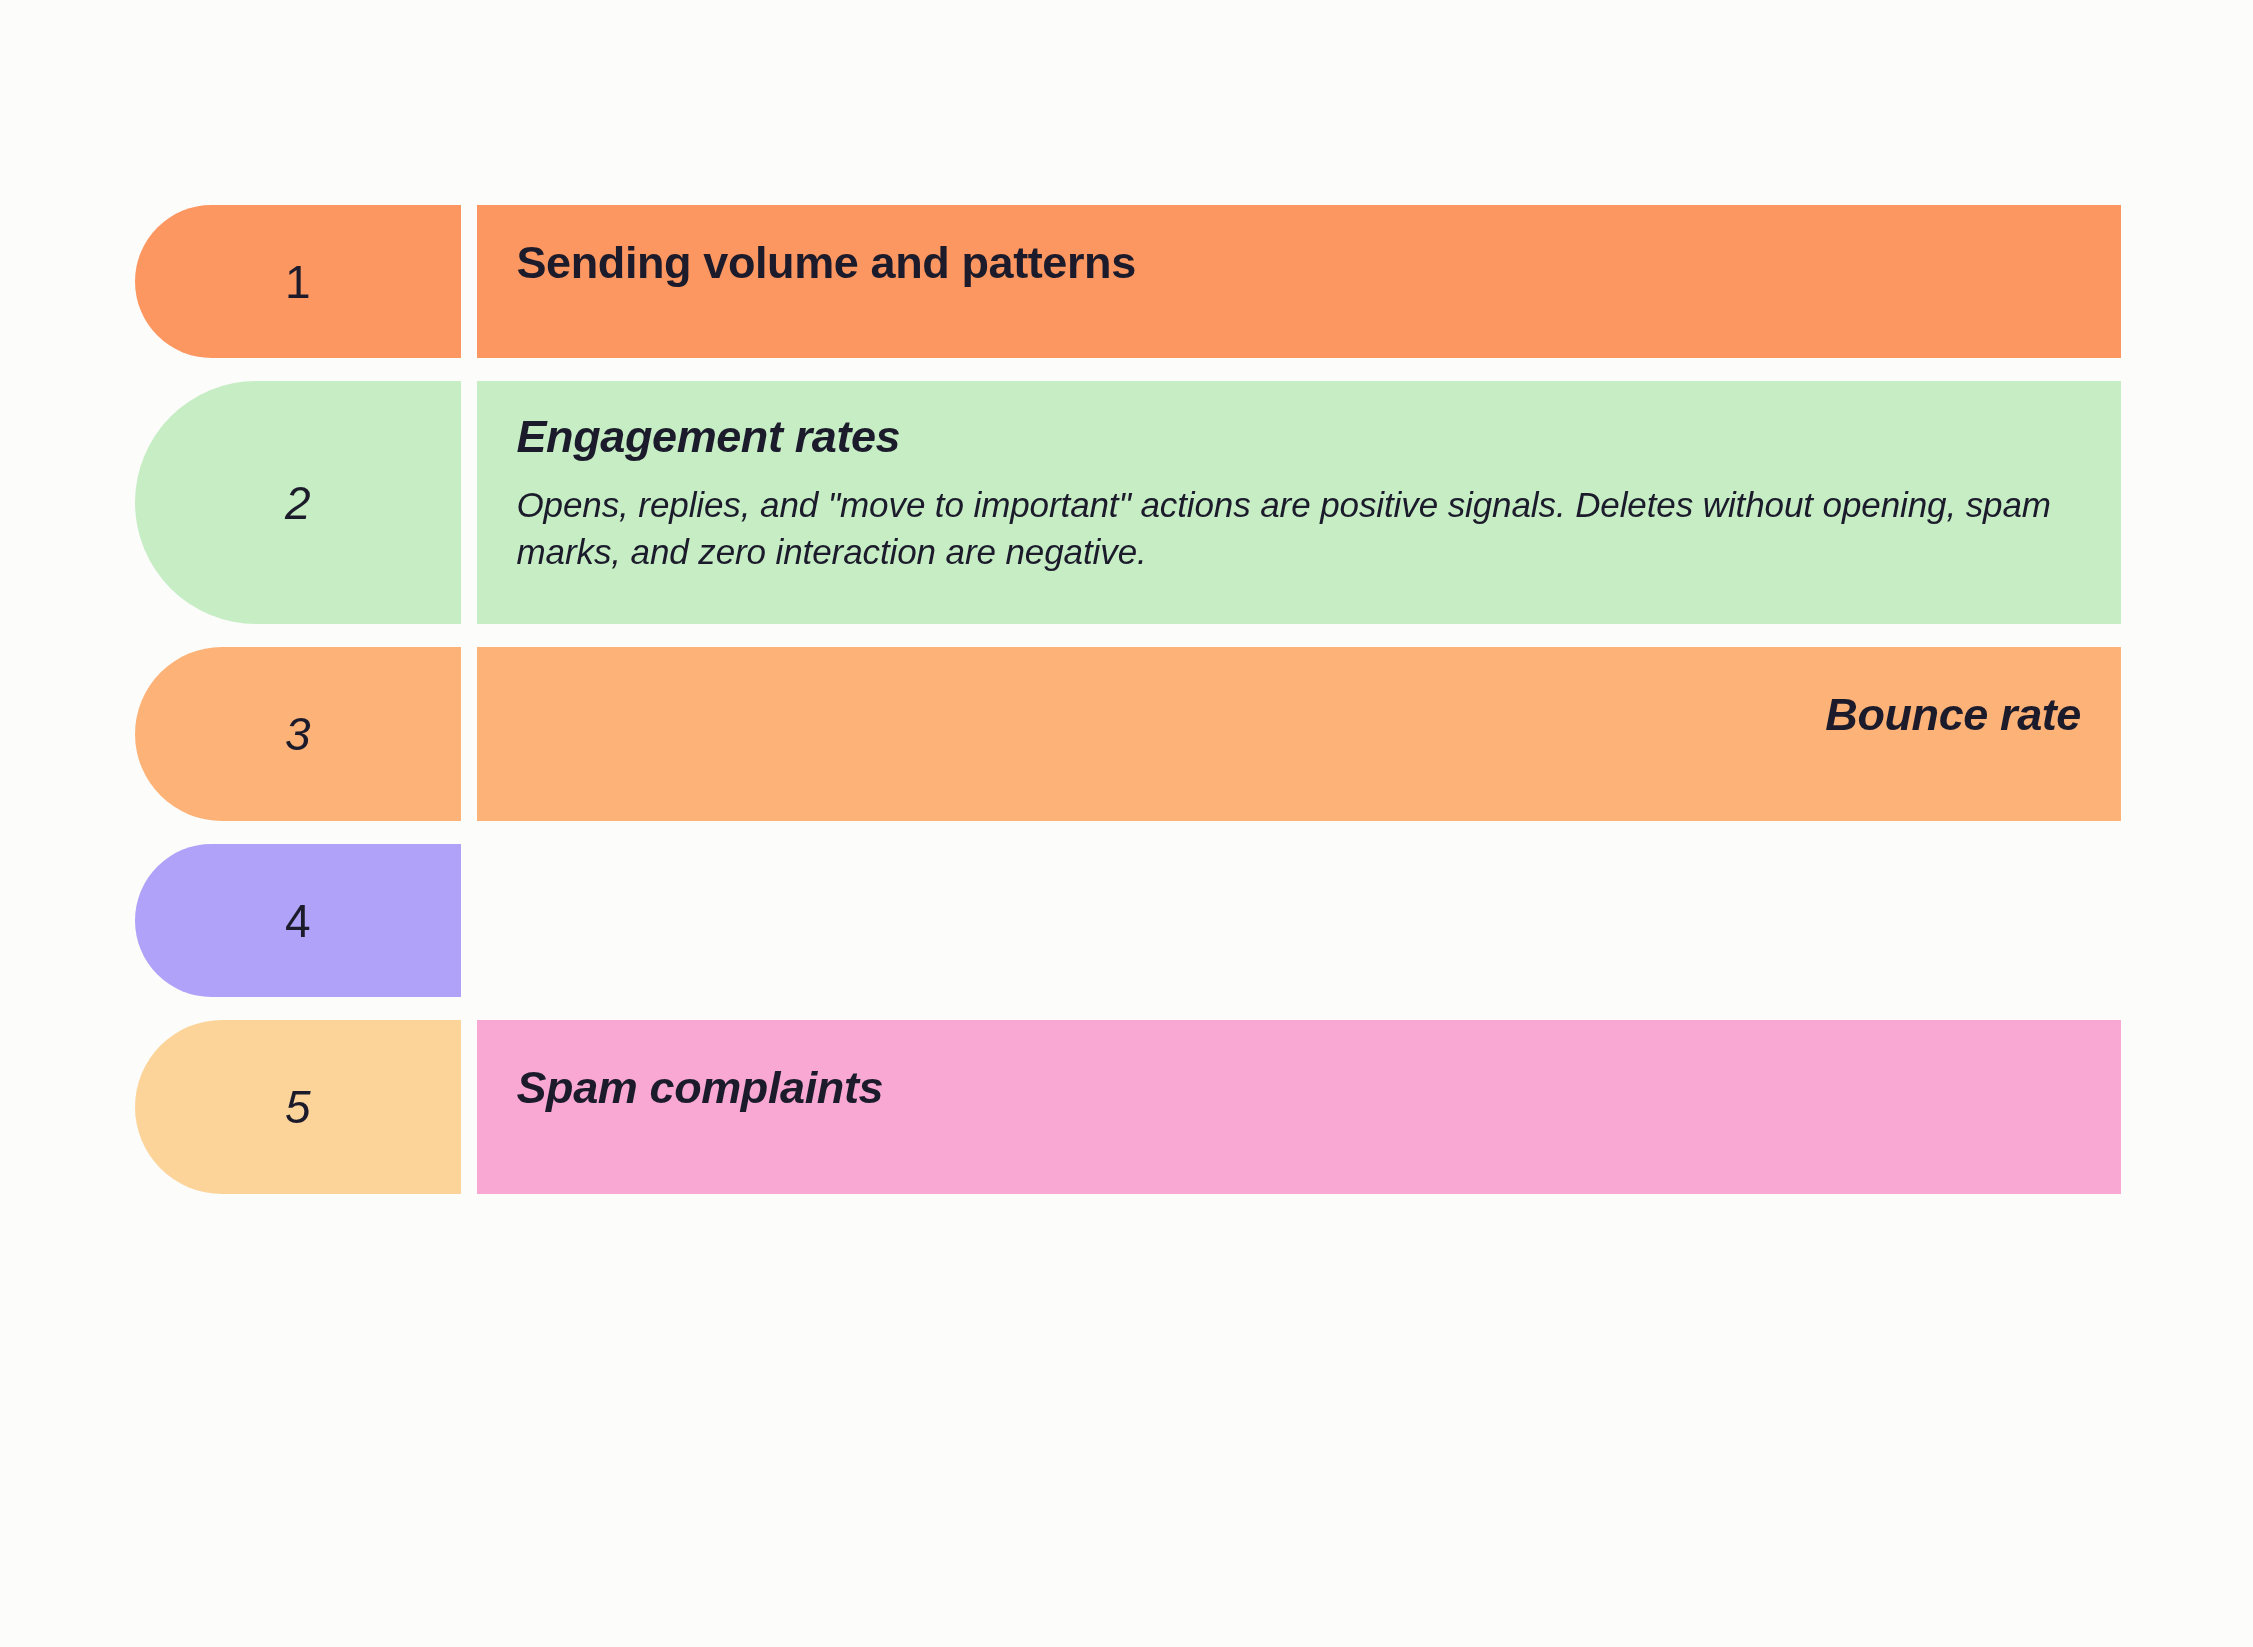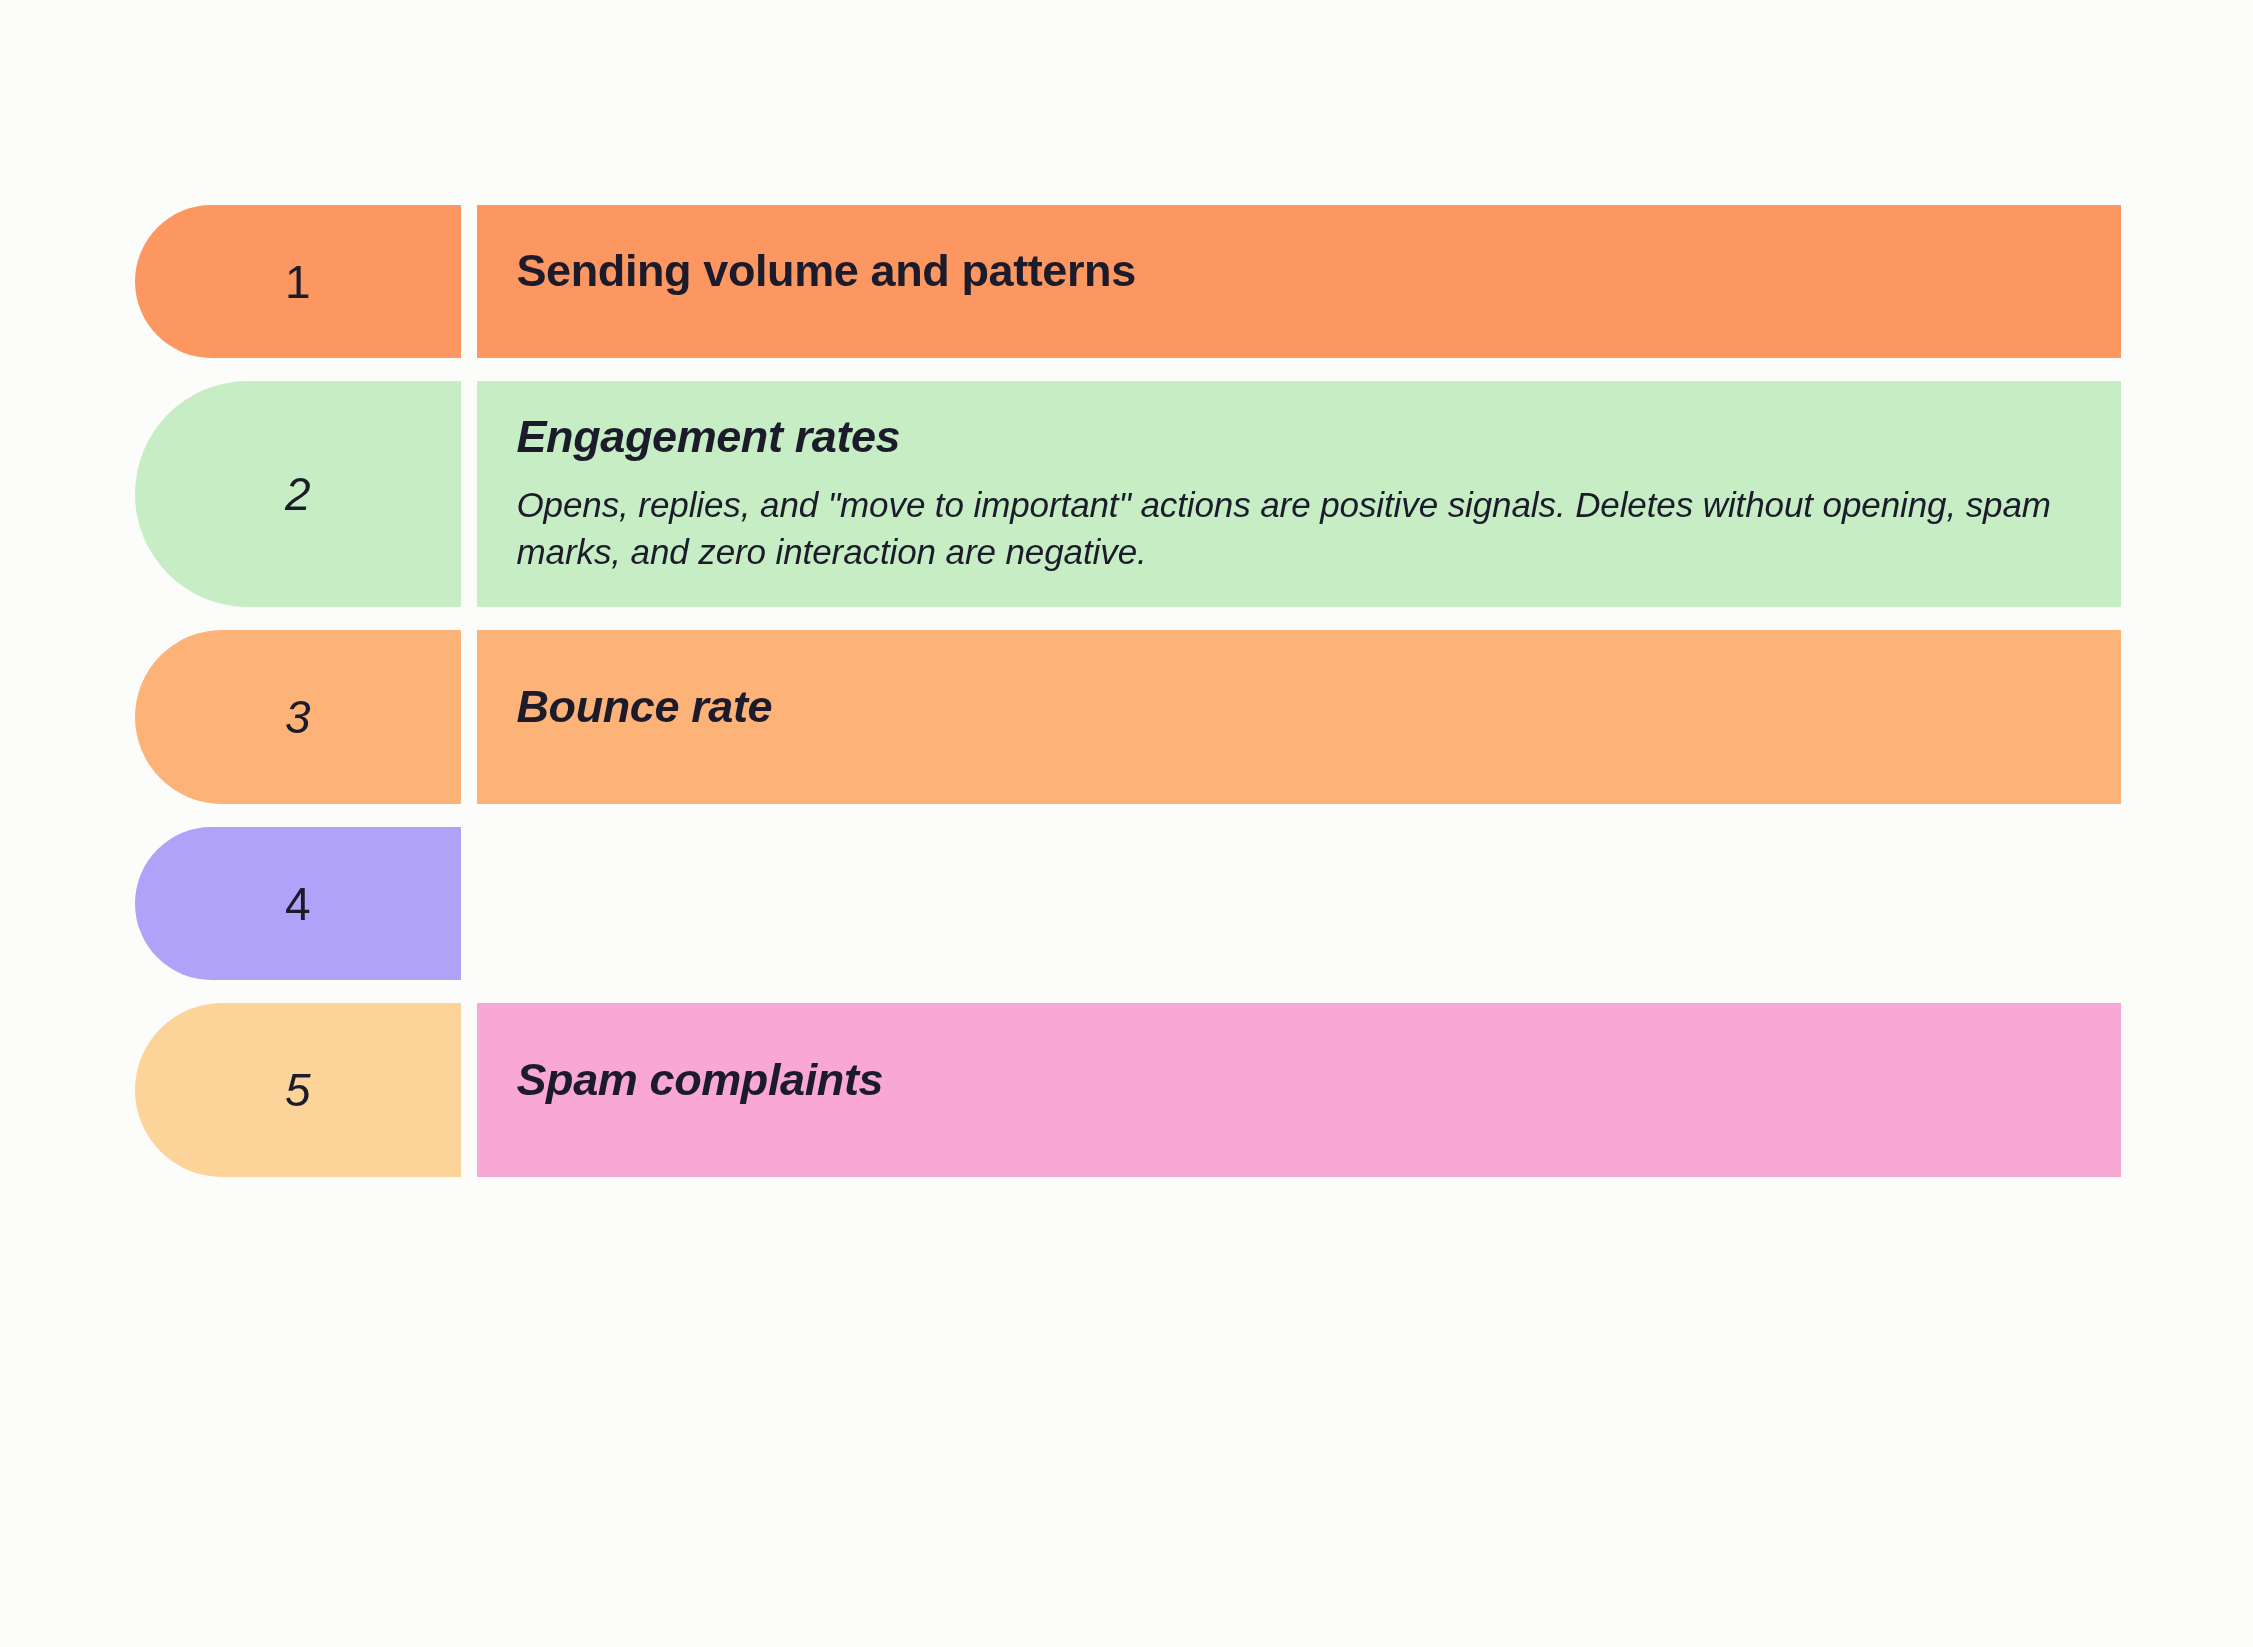--- a/index.html
+++ b/index.html
@@ -49,21 +49,21 @@
   }
 
   
   .gutter {
     flex: 0 0 15.5px;
   }
 
   
   .panel {
     flex: 1 1 auto;
-    padding: 31px 40px 31px 40px;
+    padding: 31px 40px 48px 40px;
     box-sizing: border-box;
     display: flex;
     flex-direction: column;
     justify-content: center;
   }
   .panel-title {
     font-size: 45px;
     font-weight: 700;
     color: #1B1B2B;
     line-height: 1.12;
@@ -108,21 +108,21 @@
       <div class="panel-title">Engagement rates</div>
       <div class="panel-desc">Opens, replies, and "move to important" actions are positive signals. Deletes without opening, spam marks, and zero interaction are negative.</div>
     </div>
   </div>
 
   <div class="row row-h2">
     <div class="badge" style="background: rgb(253, 178, 119);">
       <span class="badge-num">3</span>
     </div>
     <div class="gutter"></div>
-    <div class="panel" style="background: rgb(253, 178, 119);">
+    <div class="panel" style="background: rgb(253, 178, 119); text-align: right;">
       <div class="panel-title">Bounce rate</div>
     </div>
   </div>
 
   <div class="row row-h1">
     <div class="badge" style="background: rgb(175, 162, 248);">
       <span class="badge-num">4</span>
     </div>
     <div class="gutter"></div>
   </div>

